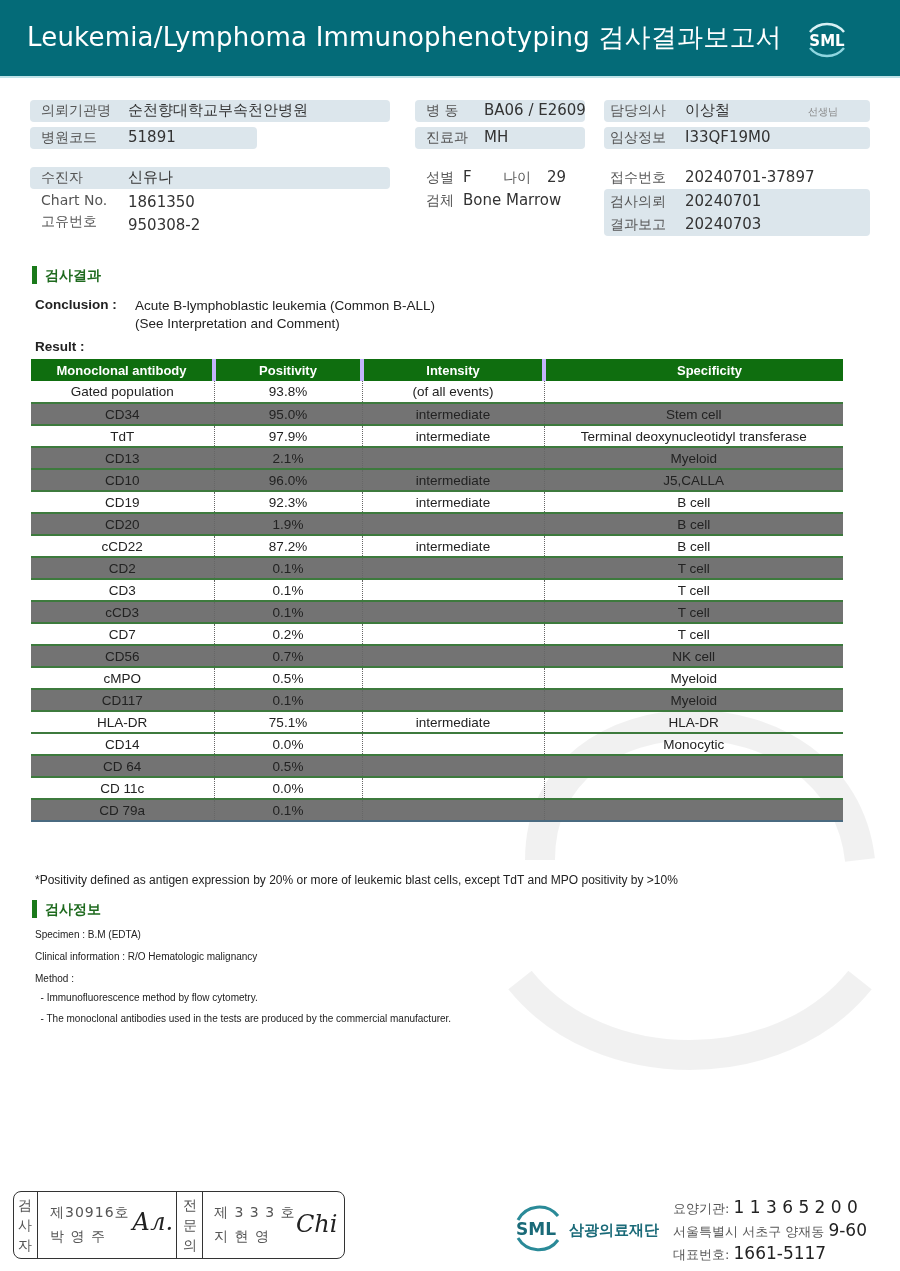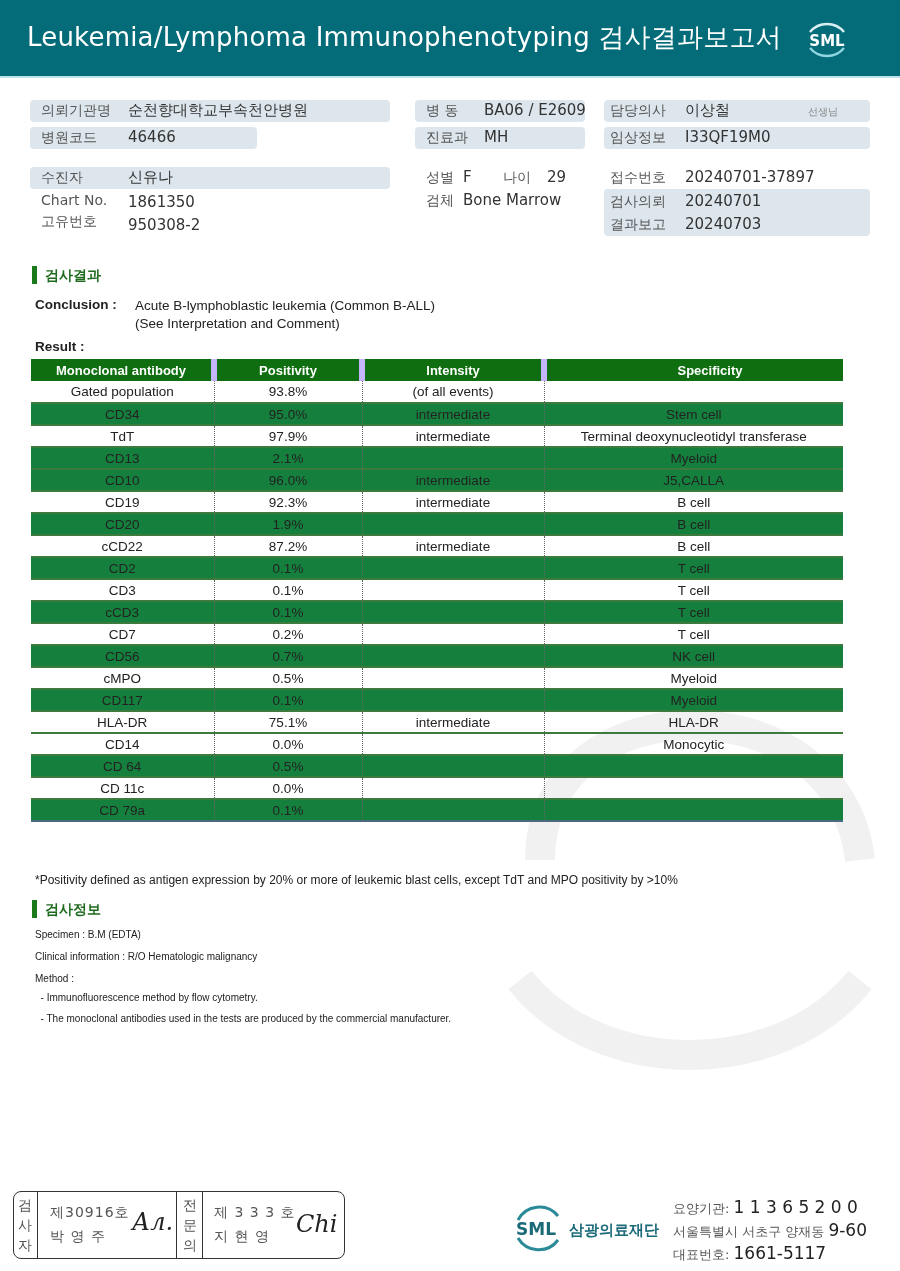--- a/index.html
+++ b/index.html
@@ -15,25 +15,25 @@
   .info-value { position: absolute; font-family: "DejaVu Sans", sans-serif; font-size: 15px; color: #333; white-space: nowrap; }
   .info-small { position: absolute; font-family: "DejaVu Sans", sans-serif; font-size: 10px; color: #888; }
 
   .section-head { position: absolute; left: 32px; font-family: "DejaVu Sans", sans-serif; font-weight: bold; font-size: 14px; color: #1e6a1e; padding-left: 8px; border-left: 5px solid #1a7a1a; line-height: 18px; }
 
   .conclusion-label { position: absolute; left: 35px; top: 297px; font-size: 13.5px; font-weight: bold; color: #222; }
   .conclusion-text { position: absolute; left: 135px; top: 297px; font-size: 13.5px; color: #222; line-height: 18px; }
   .result-label { position: absolute; left: 35px; top: 339px; font-size: 13.5px; font-weight: bold; color: #222; }
 
   table.result { position: absolute; left: 31px; top: 359px; width: 812px; border-collapse: collapse; font-size: 13.5px; }
-  table.result th { background: #0f6e0f; color: #fff; font-weight: bold; height: 22px; text-align: center; font-size: 13px; border-right: 6px solid #c4b5fd; }
+  table.result th { background: #0f6e0f; color: #fff; font-weight: bold; height: 22px; text-align: center; font-size: 13px; border-right: 4px solid #c4b5fd; }
   table.result th:last-child { border-right: none; padding-left: 30px; }
   table.result td { height: 22px; text-align: center; color: #222; border-bottom: 2px solid #3d7a3d; border-right: 1px dotted #666; }
   table.result td:last-child { border-right: none; }
-  table.result tr.alt td { background: #15803d; }
+  table.result tr.alt td { background: #737373; }
   table.result tr:last-child td { border-bottom: 2px solid #4a6a80; }
   .col1 { width: 183px; } .col2 { width: 148px; } .col3 { width: 182px; } .col4 { width: 299px; }
 
   .footnote { position: absolute; left: 35px; top: 873px; font-size: 12px; color: #222; white-space: nowrap; }
 
   .info-line { position: absolute; left: 35px; font-size: 10px; color: #222; white-space: nowrap; }
 
   .sign-box { position: absolute; left: 13px; top: 1191px; width: 332px; height: 68px; border: 1.5px solid #333; border-radius: 8px; }
   .sign-cell { position: absolute; top: 0; height: 100%; border-right: 1.5px solid #333; }
   .vert-label { position: absolute; font-family: "DejaVu Sans", sans-serif; font-size: 14px; color: #555; text-align: center; line-height: 20px; width: 22px; }
@@ -64,21 +64,21 @@
     <text x="27" y="34" text-anchor="middle" font-family="DejaVu Sans, sans-serif" font-weight="bold" font-size="15" fill="#ffffff">SML</text>
   </svg>
 </div>
 
 <div class="info-bar" style="left:30px; top:100px; width:360px;"></div>
 <div class="info-label" style="left:41px; top:102px;">의뢰기관명</div>
 <div class="info-value" style="left:128px; top:101px;">순천향대학교부속천안병원</div>
 
 <div class="info-bar" style="left:30px; top:127px; width:227px;"></div>
 <div class="info-label" style="left:41px; top:129px;">병원코드</div>
-<div class="info-value" style="left:128px; top:128px;">46466</div>
+<div class="info-value" style="left:128px; top:128px;">51891</div>
 
 <div class="info-bar" style="left:30px; top:167px; width:360px;"></div>
 <div class="info-label" style="left:41px; top:169px;">수진자</div>
 <div class="info-value" style="left:128px; top:168px;">신유나</div>
 
 <div class="info-label" style="left:41px; top:192px;">Chart No.</div>
 <div class="info-value" style="left:128px; top:193px;">1861350</div>
 <div class="info-label" style="left:41px; top:213px;">고유번호</div>
 <div class="info-value" style="left:128px; top:216px;">950308-2</div>
 

